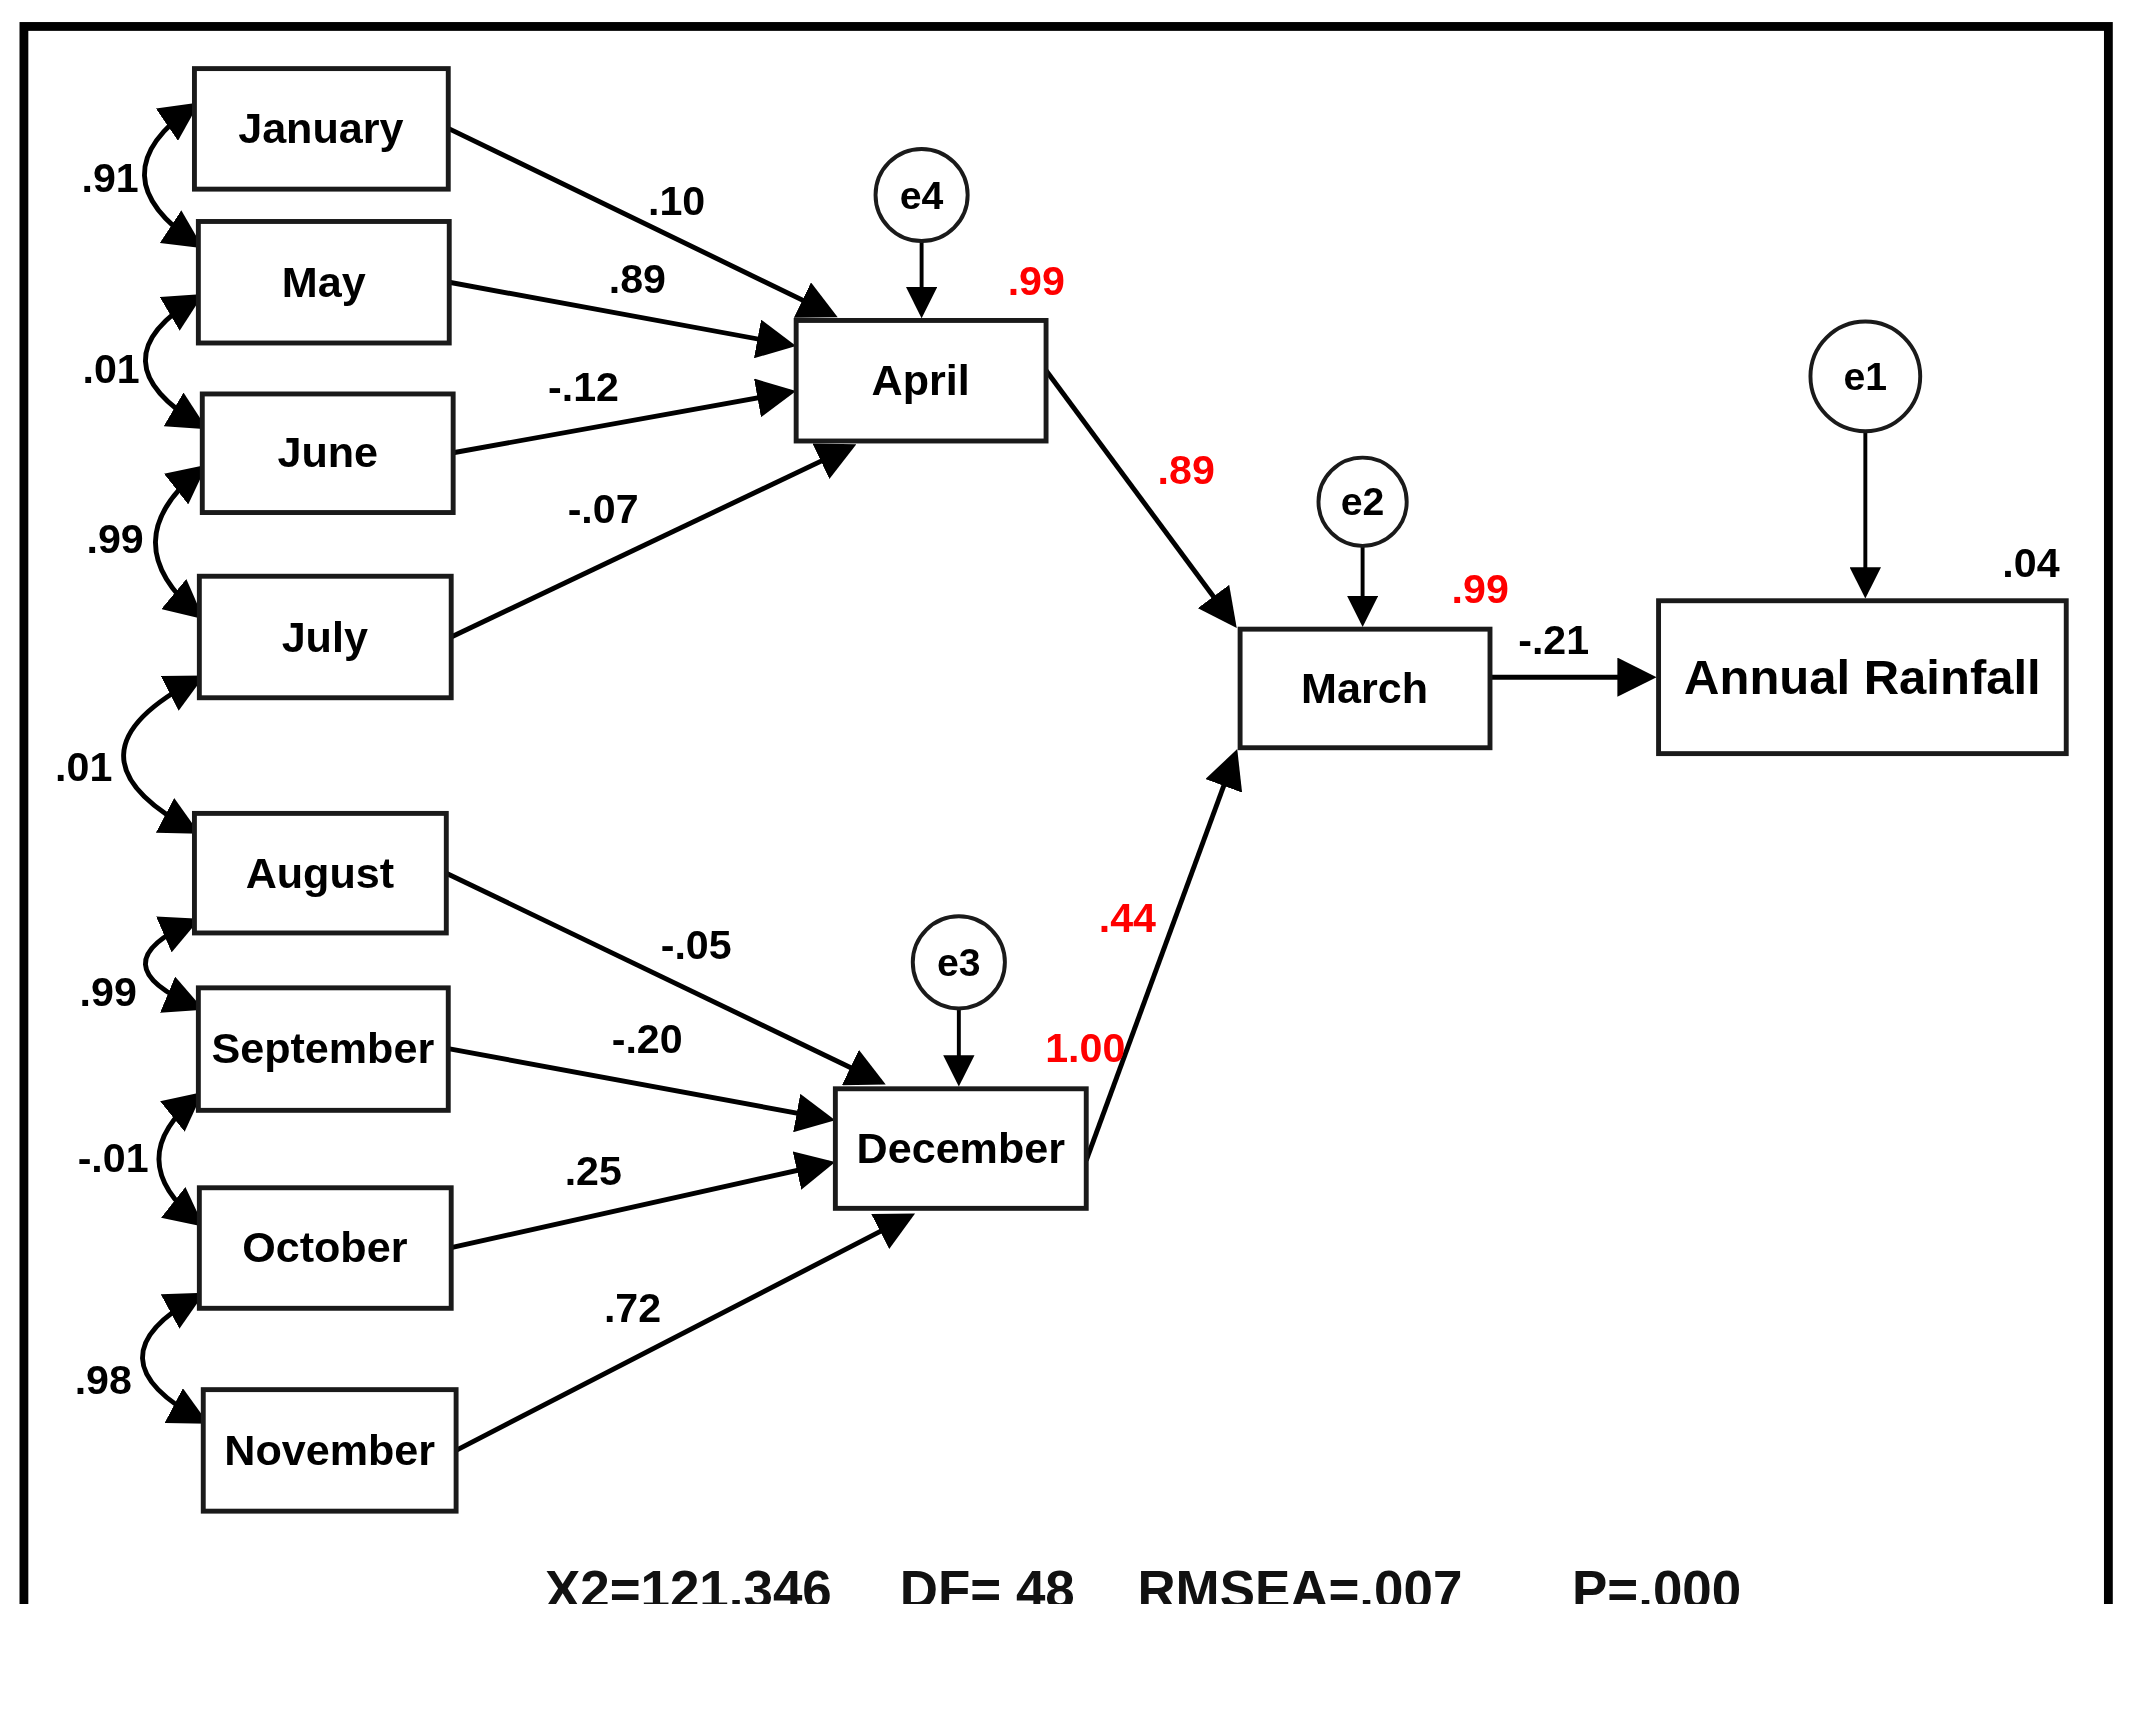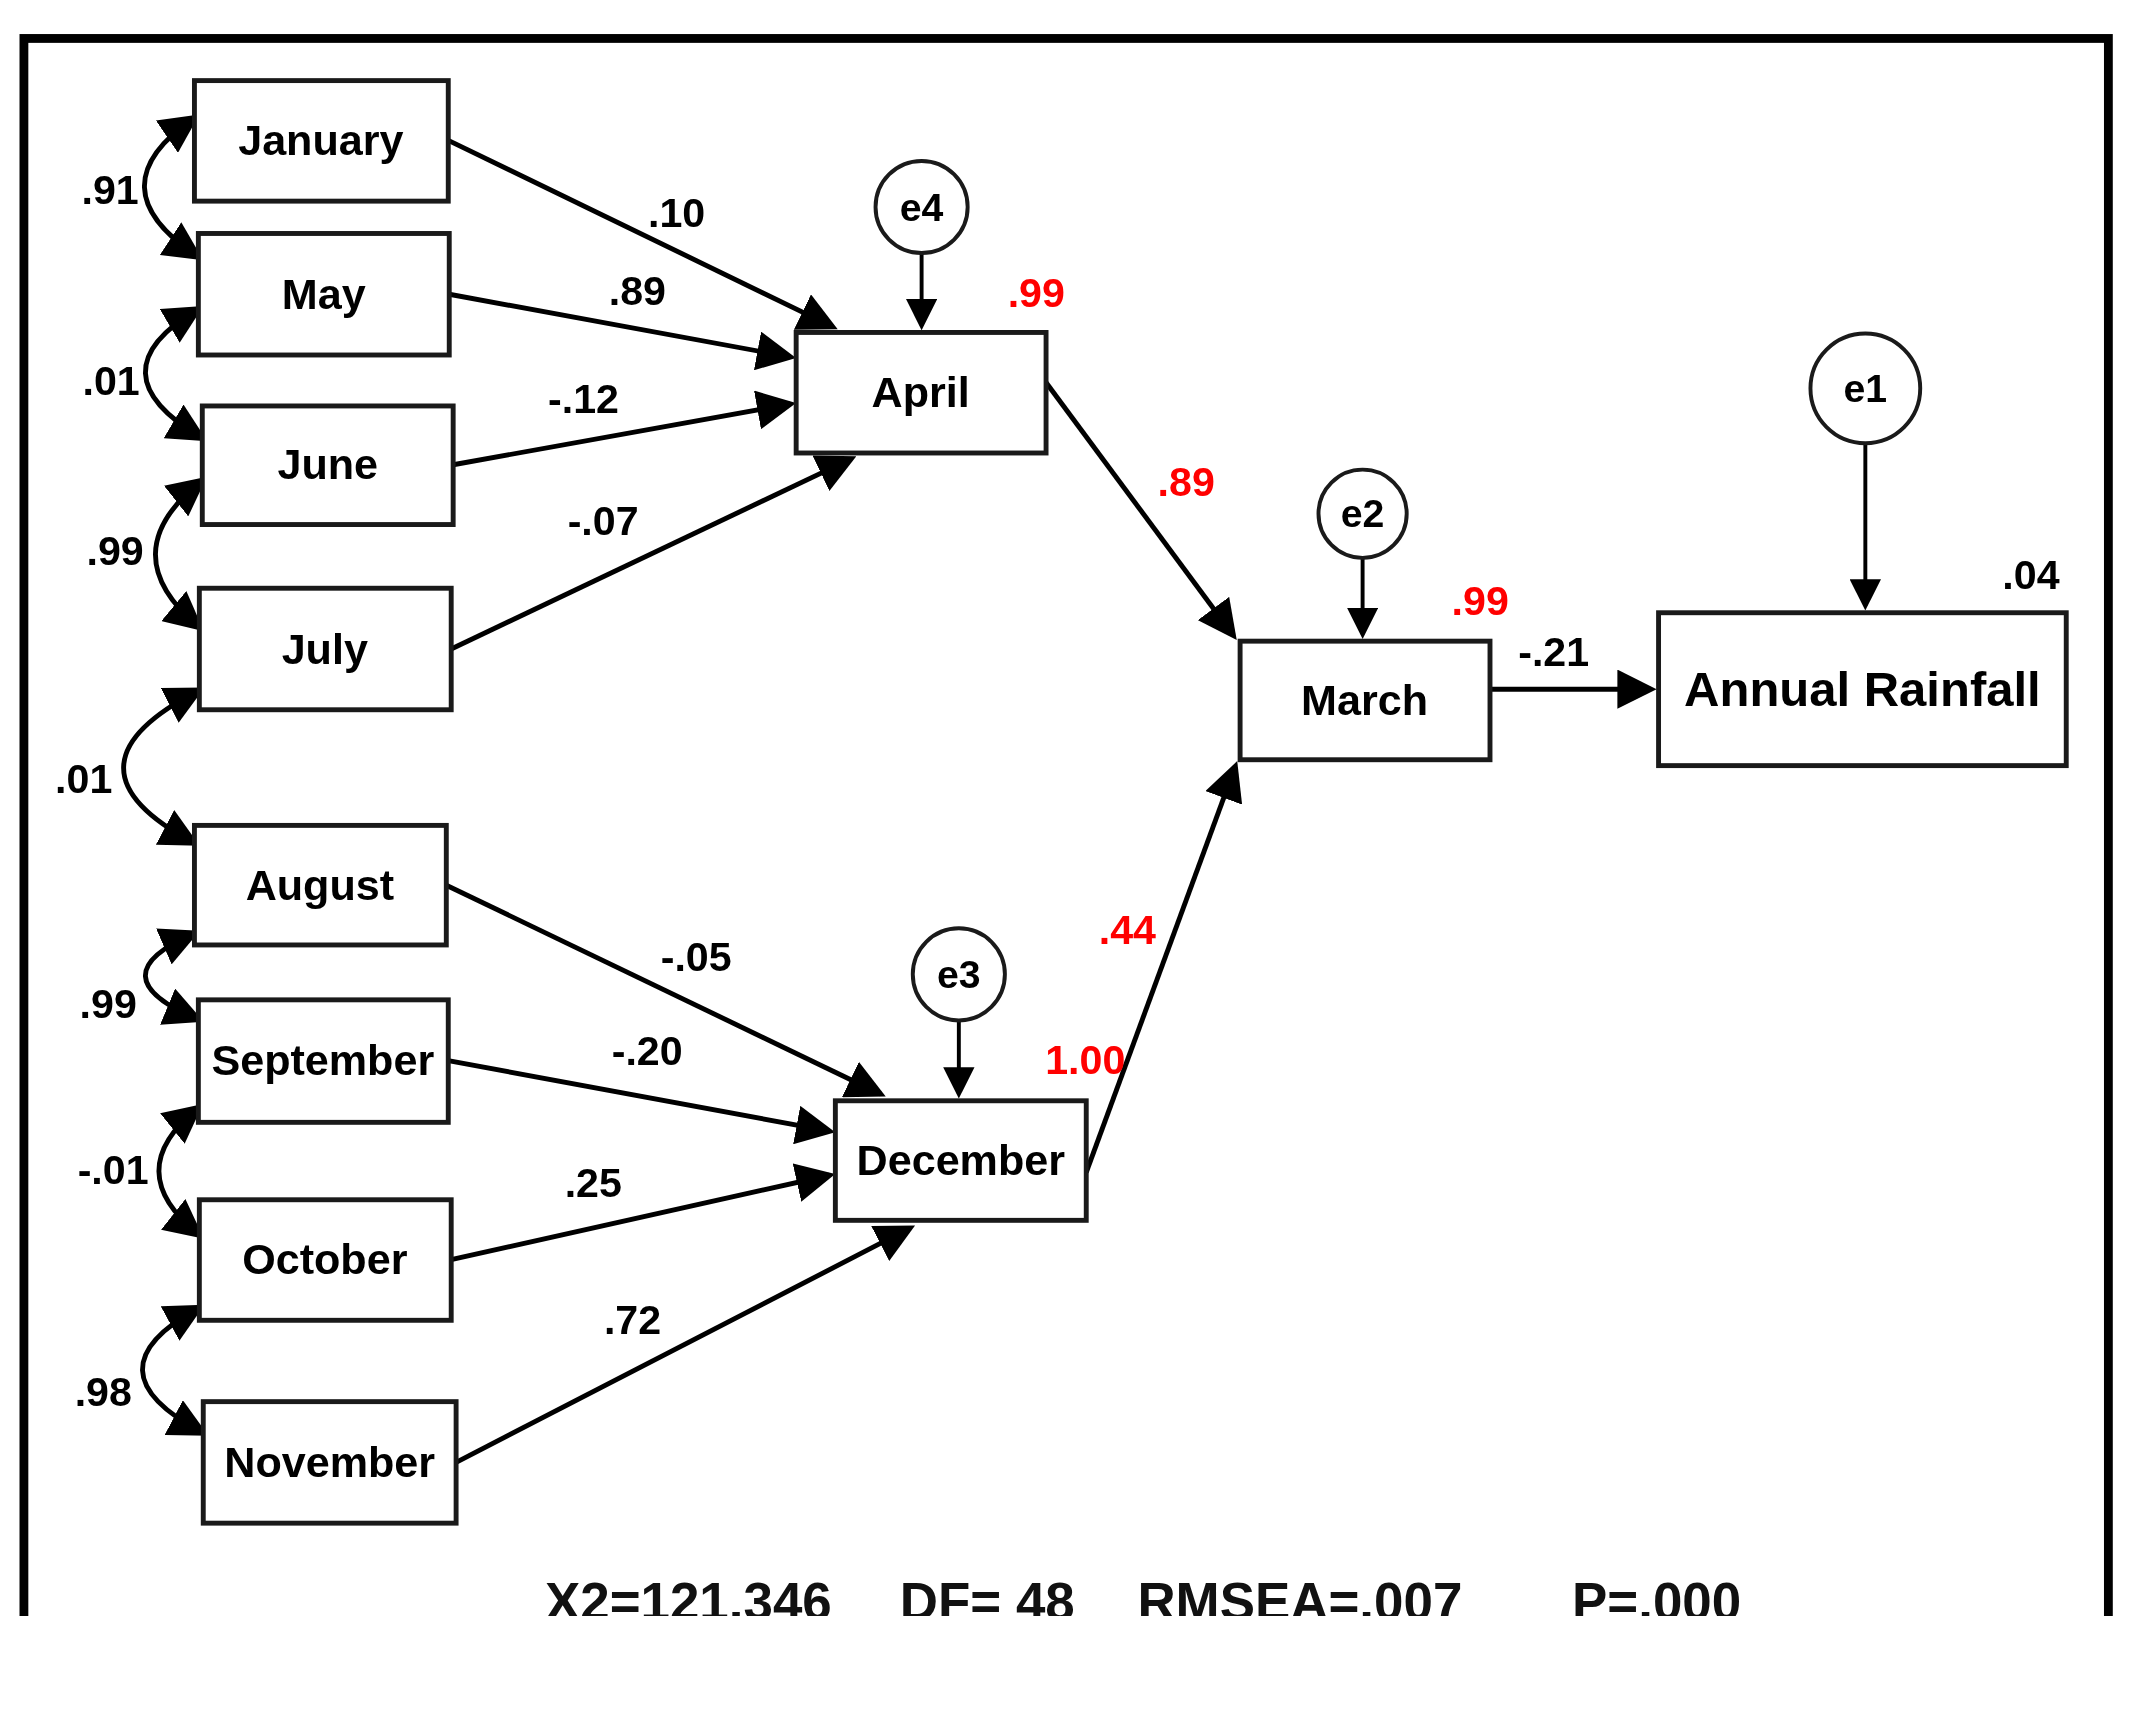--- a/index.html
+++ b/index.html
@@ -6,21 +6,20 @@
     margin: 0;
     padding: 0;
     background: #ffffff;
   }
   .stage {
     position: relative;
     width: 2147px;
     height: 1604px;
     background: #ffffff;
     font-family: "Liberation Sans", sans-serif;
-    margin-top: 12px;
   }
   svg { display: block; }
   .box {
     fill: #ffffff;
     stroke: #1a1a1a;
     stroke-width: 5;
   }
   .ecircle {
     fill: #ffffff;
     stroke: #1a1a1a;

